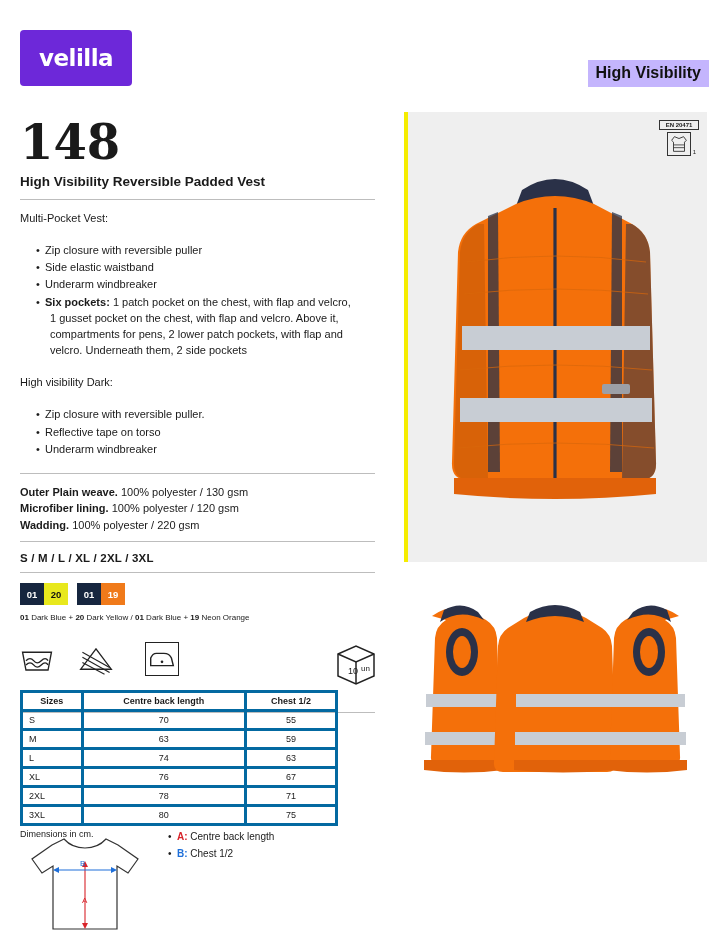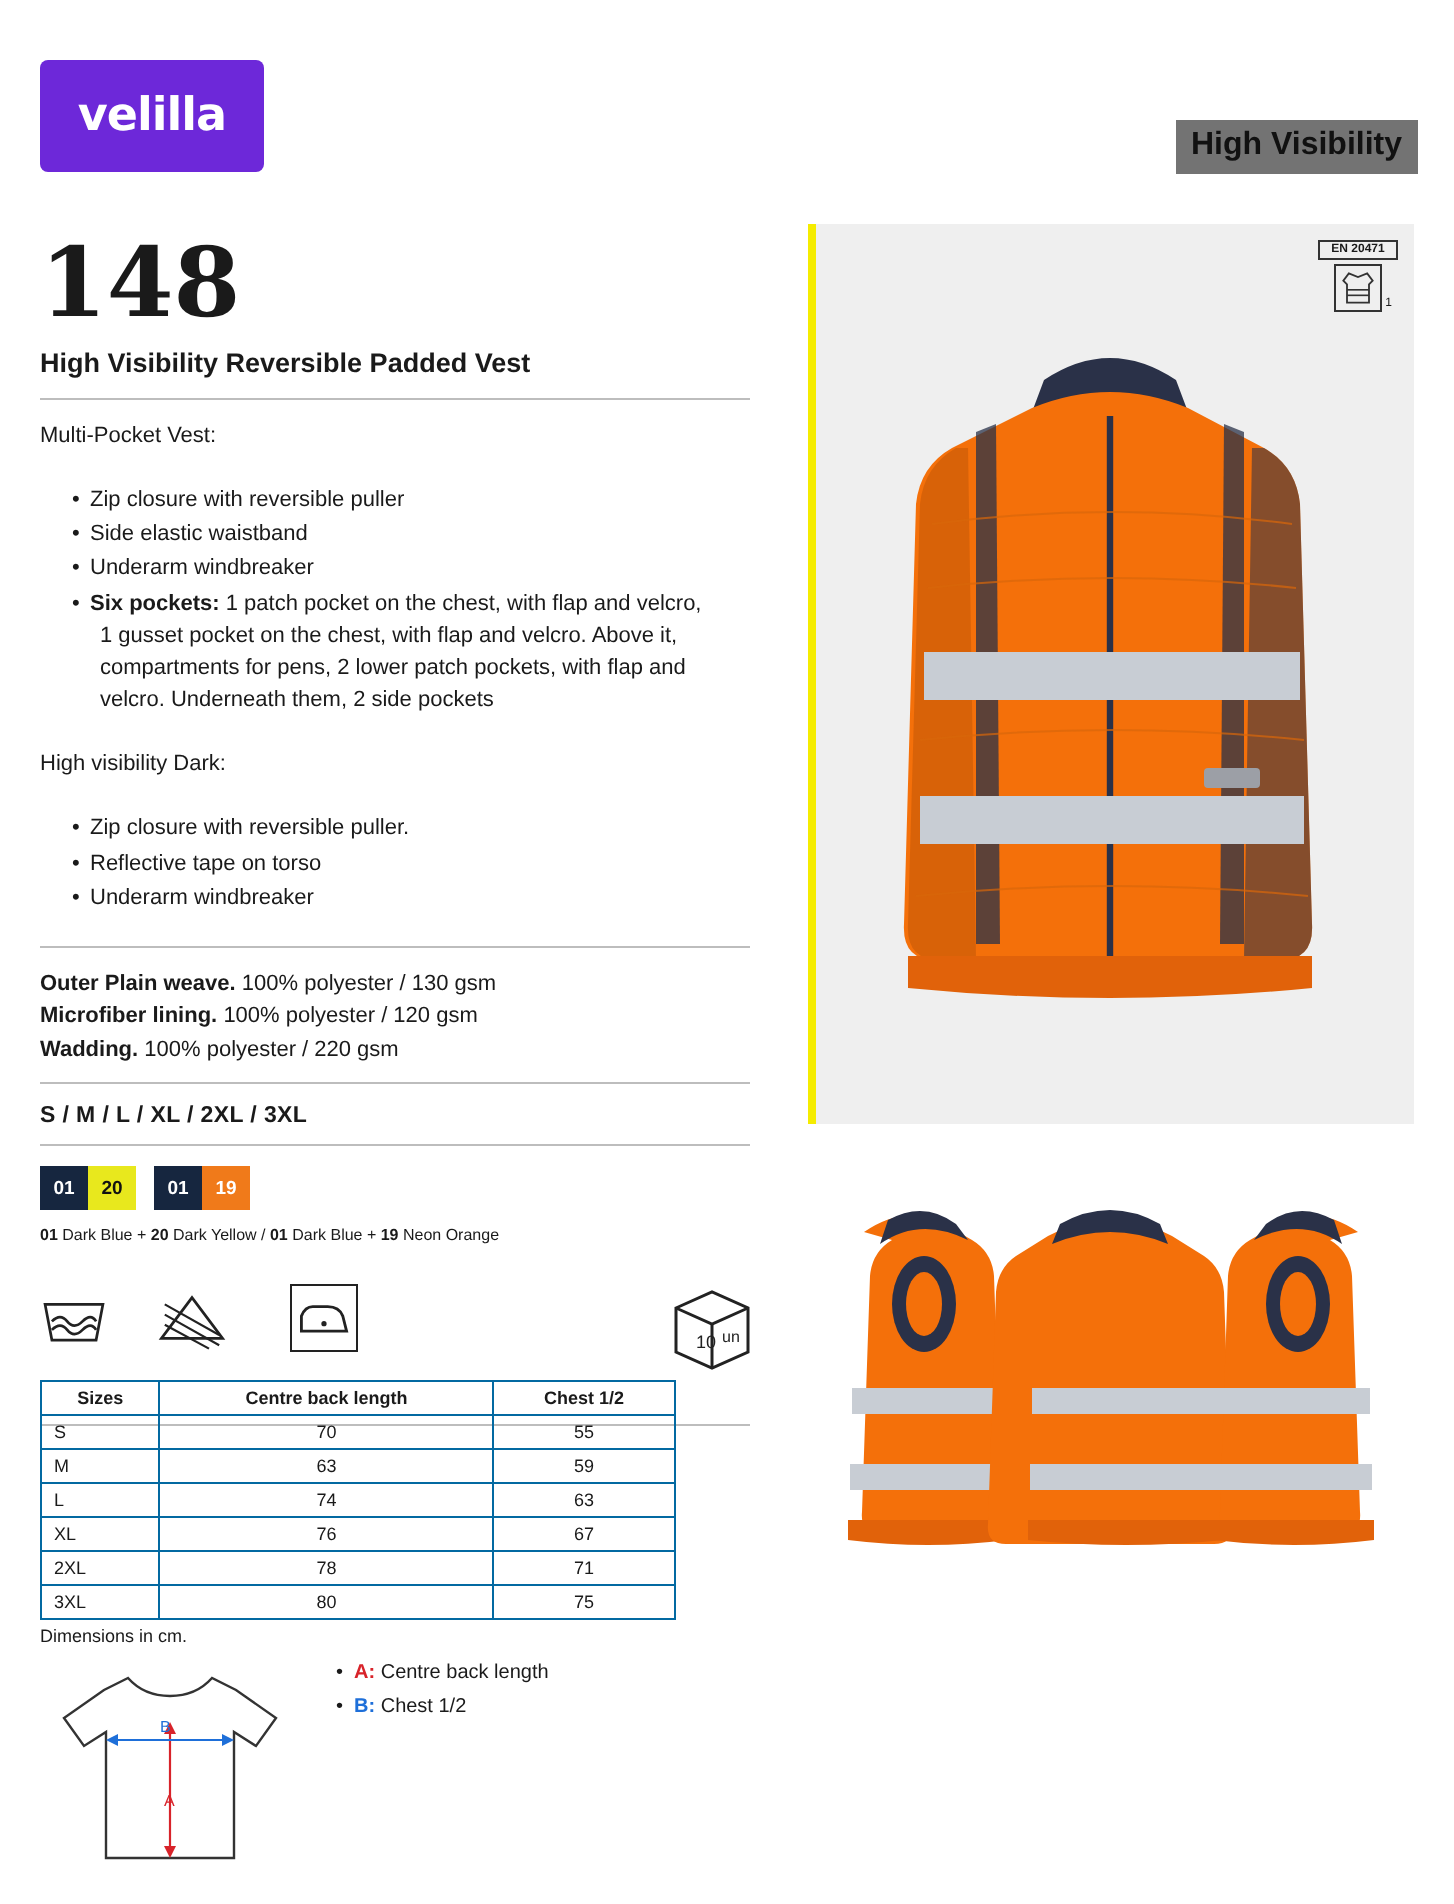--- a/index.html
+++ b/index.html
@@ -20,21 +20,21 @@
     width:112px; height:56px;
     background:#6d28d9; border-radius:4px;
     display:flex; align-items:center; justify-content:center;
   }
   .logo-text {
     color:#fff; font-size:23px; font-weight:bold; letter-spacing:-0.5px;
     font-family:"DejaVu Sans", sans-serif;
   }
   .hv-badge {
     position:absolute; right:18px; top:60px;
-    background:#737373; color:#111;
+    background:#c4b5fd; color:#111;
     font-size:16px; font-weight:bold;
     padding:4px 8px 5px 8px;
   }
 
   
   .left { position:absolute; left:20px; top:118px; width:355px; }
   .ref-number {
     font-size:48px; font-weight:bold; letter-spacing:0px;
     font-family:"DejaVu Serif", serif;
     line-height:1.0; margin:0 0 8px 0;
@@ -74,21 +74,21 @@
   }
   .care-icon svg { width:100%; height:100%; }
   .box-icon { position:absolute; left:312px; top:0px; width:48px; height:48px; }
 
   
   .table-wrap { position:absolute; left:20px; top:690px; width:318px; }
   table.sizes {
     border-collapse:collapse; width:318px; font-size:9px;
   }
   table.sizes th, table.sizes td {
-    border:1px solid #0369a1; padding:3px 4px; text-align:center;
+    border:3px solid #0369a1; padding:3px 4px; text-align:center;
     font-weight:normal; height:15px;
   }
   table.sizes th { font-weight:bold; font-size:9px; }
   table.sizes td.lab { text-align:left; padding-left:6px; }
   .dims-note { font-size:9px; margin-top:3px; }
 
   
   .measure { position:absolute; left:20px; top:825px; width:130px; height:110px; }
   .measure-legend { position:absolute; left:168px; top:828px; font-size:10px; line-height:1.7; }
   .measure-legend .bullet { position:relative; padding-left:9px; }

